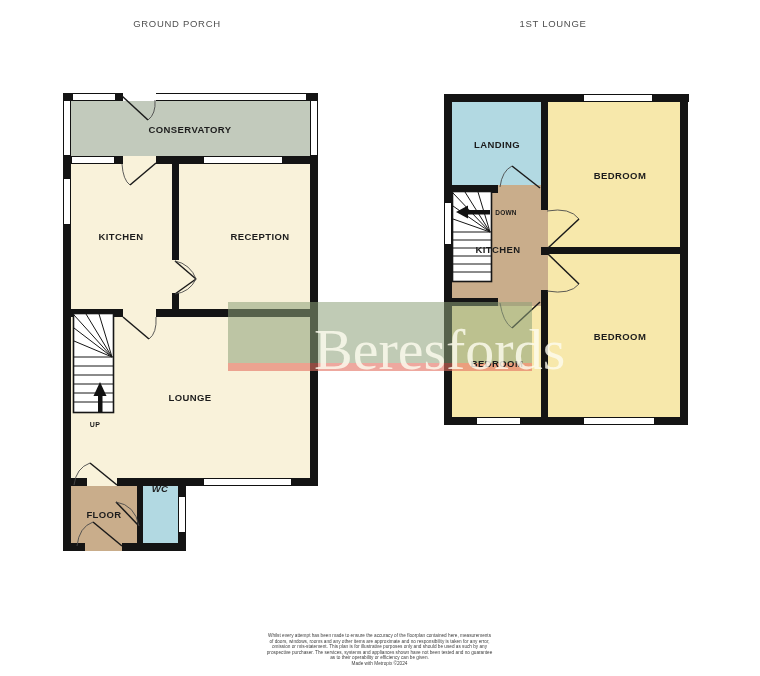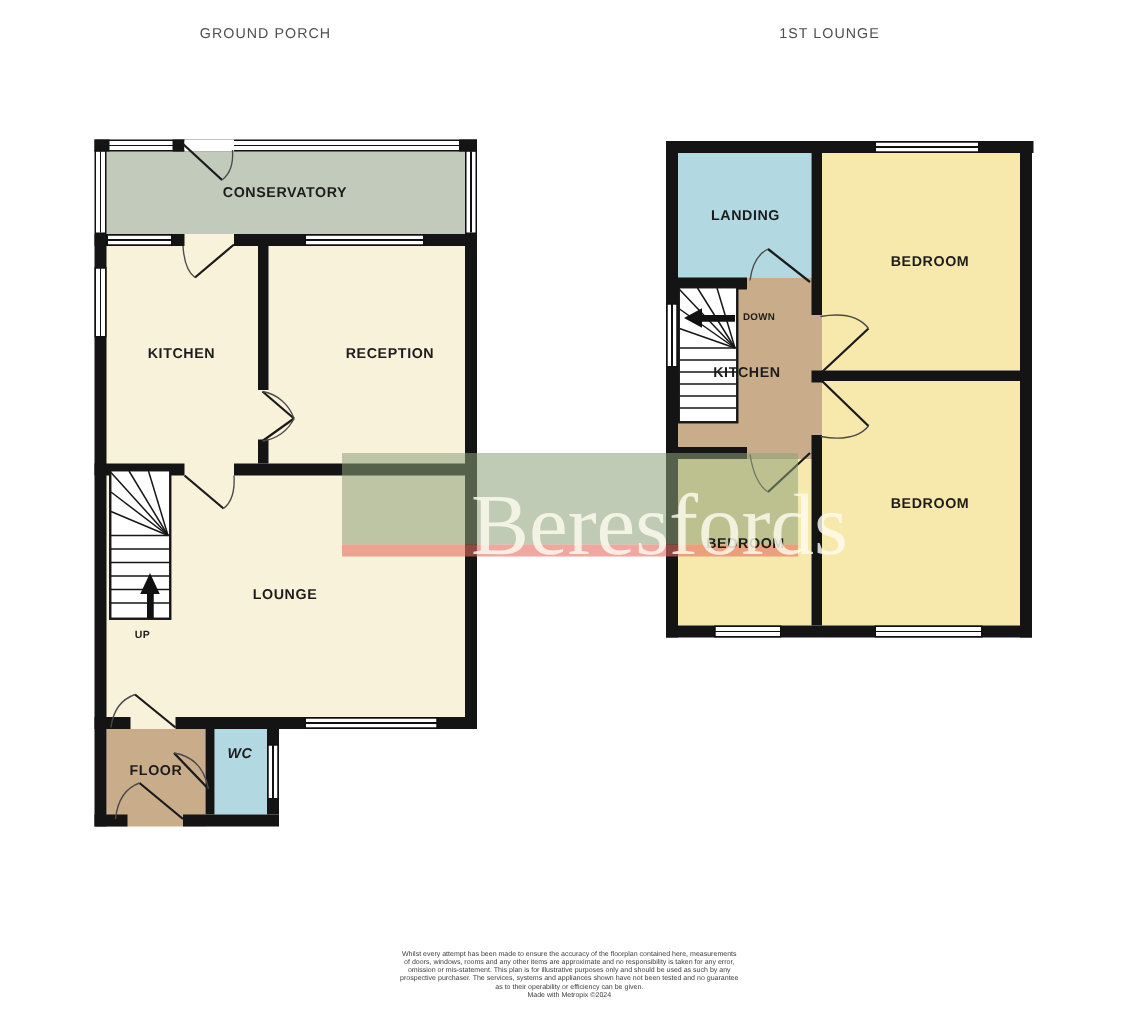--- a/index.html
+++ b/index.html
@@ -171,21 +171,21 @@
         <path d="M500,303 Q503,322 512,328"></path>
       </g>
     </g>
   </svg>
 
   <div class="lbl" style="left:190px;top:129px;">CONSERVATORY</div>
   <div class="lbl" style="left:121px;top:236px;">KITCHEN</div>
   <div class="lbl" style="left:260px;top:236px;">RECEPTION</div>
   <div class="lbl" style="left:190px;top:397px;">LOUNGE</div>
   <div class="lbl" style="left:104px;top:514px;">FLOOR</div>
-  <div class="lbl" style="left:160px;top:503px;font-style:italic;">WC</div>
+  <div class="lbl" style="left:160px;top:488px;font-style:italic;">WC</div>
   <div class="lbl lbl-sm" style="left:95px;top:424px;">UP</div>
   <div class="lbl" style="left:497px;top:144px;">LANDING</div>
   <div class="lbl" style="left:620px;top:175px;">BEDROOM</div>
   <div class="lbl" style="left:498px;top:249px;">KITCHEN</div>
   <div class="lbl lbl-down" style="left:506px;top:212px;">DOWN</div>
   <div class="lbl" style="left:497px;top:363px;">BEDROOM</div>
   <div class="lbl" style="left:620px;top:336px;">BEDROOM</div>
 
   <div class="wm-box"></div>
   <div class="wm-stripe"></div>

